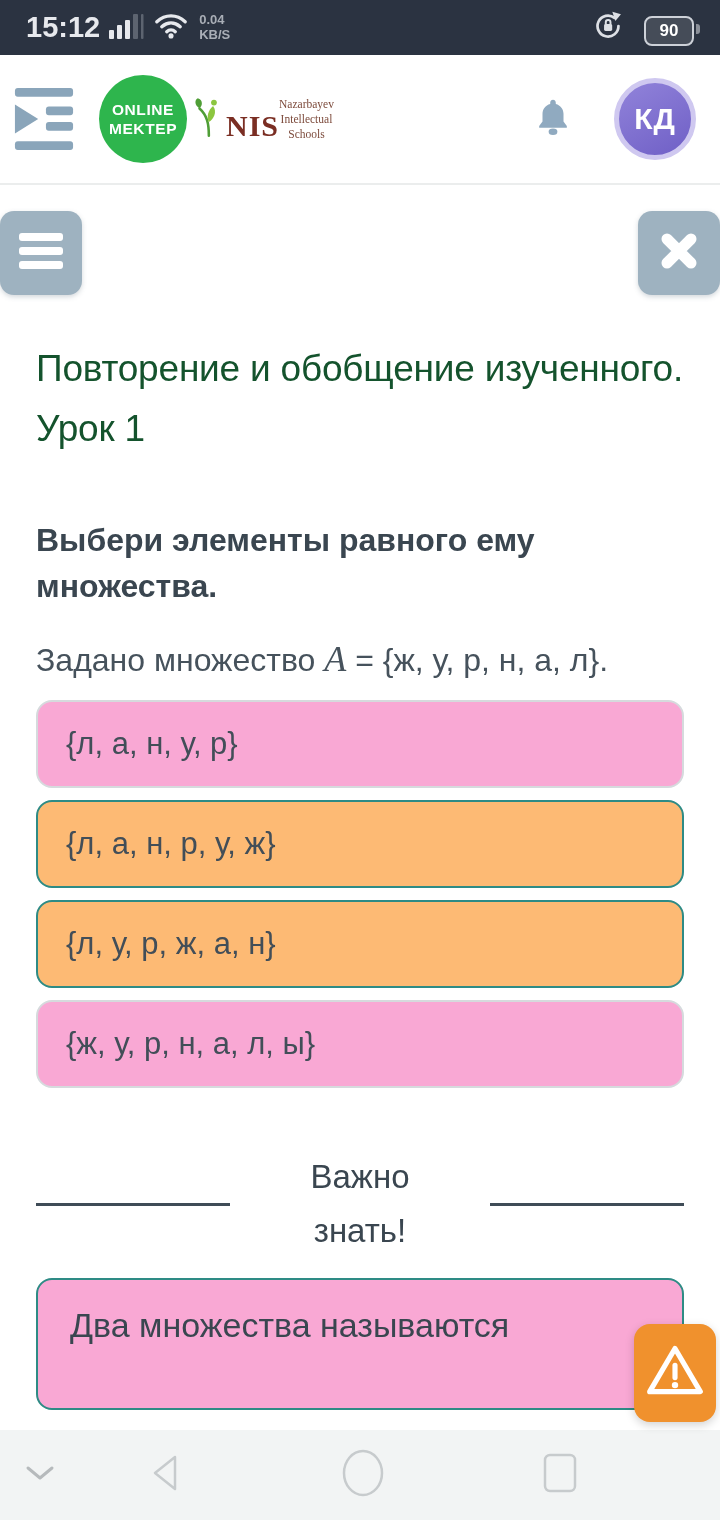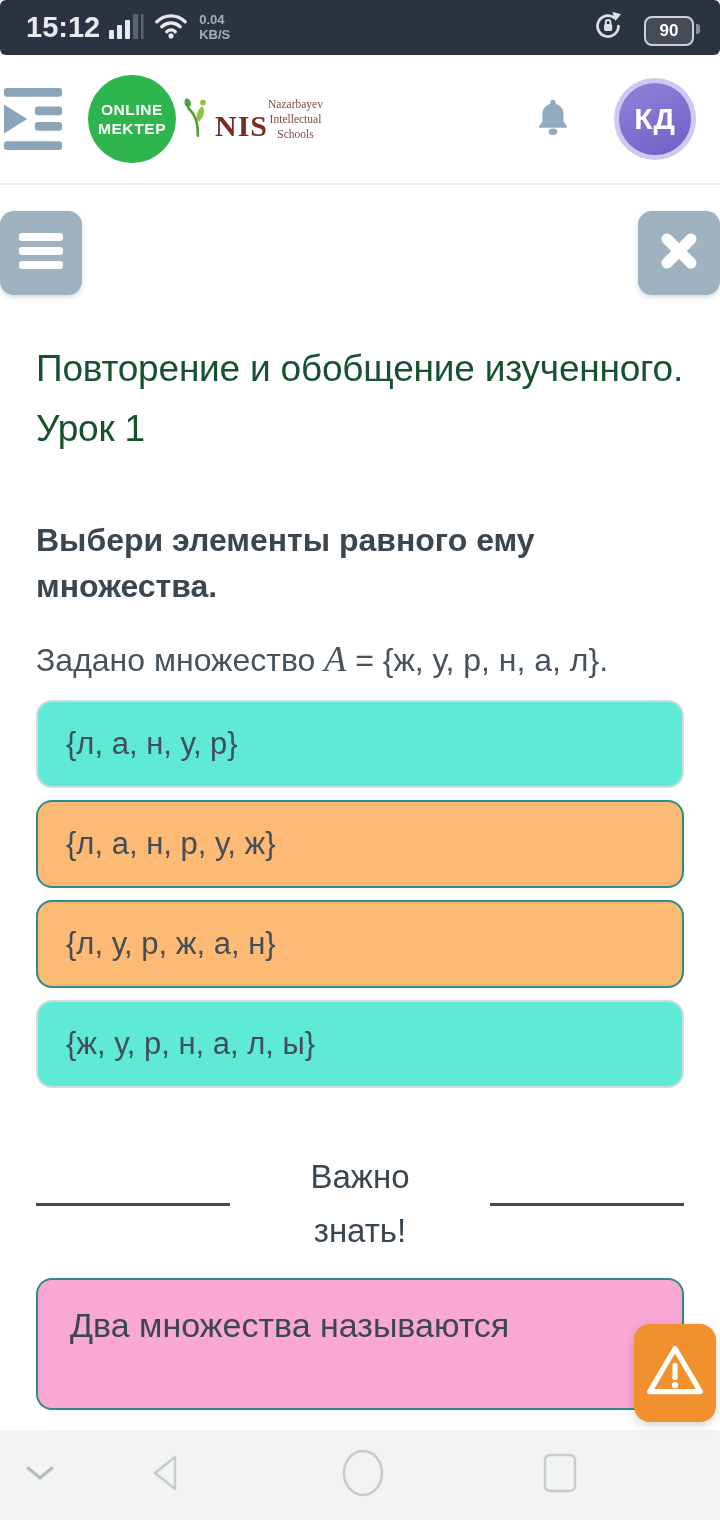--- a/index.html
+++ b/index.html
@@ -6,36 +6,36 @@
   body{
     width:720px;height:1520px;overflow:hidden;position:relative;
     background:#ffffff;
     font-family:"Liberation Sans","DejaVu Sans",sans-serif;
     -webkit-font-smoothing:antialiased;
   }
   
   .statusbar{
     height:55px;background:#2b3341;
     display:flex;justify-content:space-between;align-items:center;
-    padding:0 18px 0 26px;box-sizing:border-box;border-radius:6px;
+    padding:0 18px 0 26px;box-sizing:border-box;
   }
   .sb-left{display:flex;align-items:center;gap:9px;}
   .sb-time{color:#e7e9ed;font-size:29px;font-weight:600;}
   .sb-speed{color:#a9aeb6;font-size:13px;line-height:1.12;font-weight:600;margin-left:2px;}
   .sb-right{display:flex;align-items:flex-end;gap:20px;}
   .battery{
     width:46px;height:26px;border:2.5px solid #cdd1d8;border-radius:8px;
     background:#454c58;color:#fff;font-size:17px;font-weight:700;
     display:flex;align-items:center;justify-content:center;position:relative;margin-right:8px;
   }
   .battery:after{content:"";position:absolute;right:-8px;top:6px;width:4px;height:10px;background:#8b9099;border-radius:0 3px 3px 0;}
   
   .header{
     height:130px;background:#fff;display:flex;align-items:center;
-    padding:0 24px 0 2px;box-sizing:border-box;border-bottom:2px solid #ebeded;
+    padding:0 24px 0 13px;box-sizing:border-box;border-bottom:2px solid #ebeded;
   }
   .sidebar-toggle{width:62px;height:70px;margin-right:24px;cursor:pointer;}
   .logo-circle{
     width:88px;height:88px;border-radius:50%;background:#2eb54d;color:#fff;
     display:flex;flex-direction:column;align-items:center;justify-content:center;
     font-weight:700;font-size:15.5px;letter-spacing:.6px;line-height:1.25;flex:none;
   }
   .nis{margin-left:4px;display:flex;flex-direction:row;align-items:center;width:96px;flex:none;}
   .nis-top{display:flex;align-items:flex-end;gap:1px;}
   .nis-name{font-family:"Liberation Serif","DejaVu Serif",serif;font-weight:700;font-size:30px;color:#7a2e23;letter-spacing:1px;}
@@ -56,21 +56,21 @@
     display:flex;align-items:center;justify-content:center;cursor:pointer;
     box-shadow:0 2px 5px rgba(80,100,115,.25);
   }
   .title{margin-top:44px;font-size:37px;line-height:60px;color:#14532d;max-width:660px;letter-spacing:-.2px;}
   .question{margin-top:58px;font-size:32px;line-height:46px;font-weight:700;color:#3a4650;max-width:630px;}
   .given{margin-top:26px;font-size:32px;line-height:48px;color:#46525c;max-width:640px;}
   .given .sym{font-family:"Liberation Serif","DejaVu Serif",serif;font-style:italic;font-size:36px;}
   .answers-label{margin-top:40px;font-size:31px;color:#1878a6;}
   .options{margin-top:16px;display:flex;flex-direction:column;gap:12px;}
   .option{
-    height:88px;border:2px solid #d6dadd;border-radius:16px;background:#5eead4;
+    height:88px;border:2px solid #d6dadd;border-radius:16px;background:#f9a8d4;
     display:flex;align-items:center;padding-left:28px;font-size:31px;color:#424e58;
     box-sizing:border-box;cursor:pointer;
   }
   .option.selected{border-color:#2e8b85;background:#fdba74;}
   .important{margin-top:62px;display:flex;align-items:center;gap:80px;}
   .imp-line{flex:1;border-top:3px solid #3f4c57;}
   .imp-text{font-size:33px;line-height:54px;color:#3a4650;text-align:center;white-space:nowrap;}
   .info-box{
     margin-top:20px;border:2px solid #2e8b85;background:#f9a8d4;border-radius:16px;
     height:132px;padding:26px 32px 0;box-sizing:border-box;font-size:34px;color:#3a4650;

